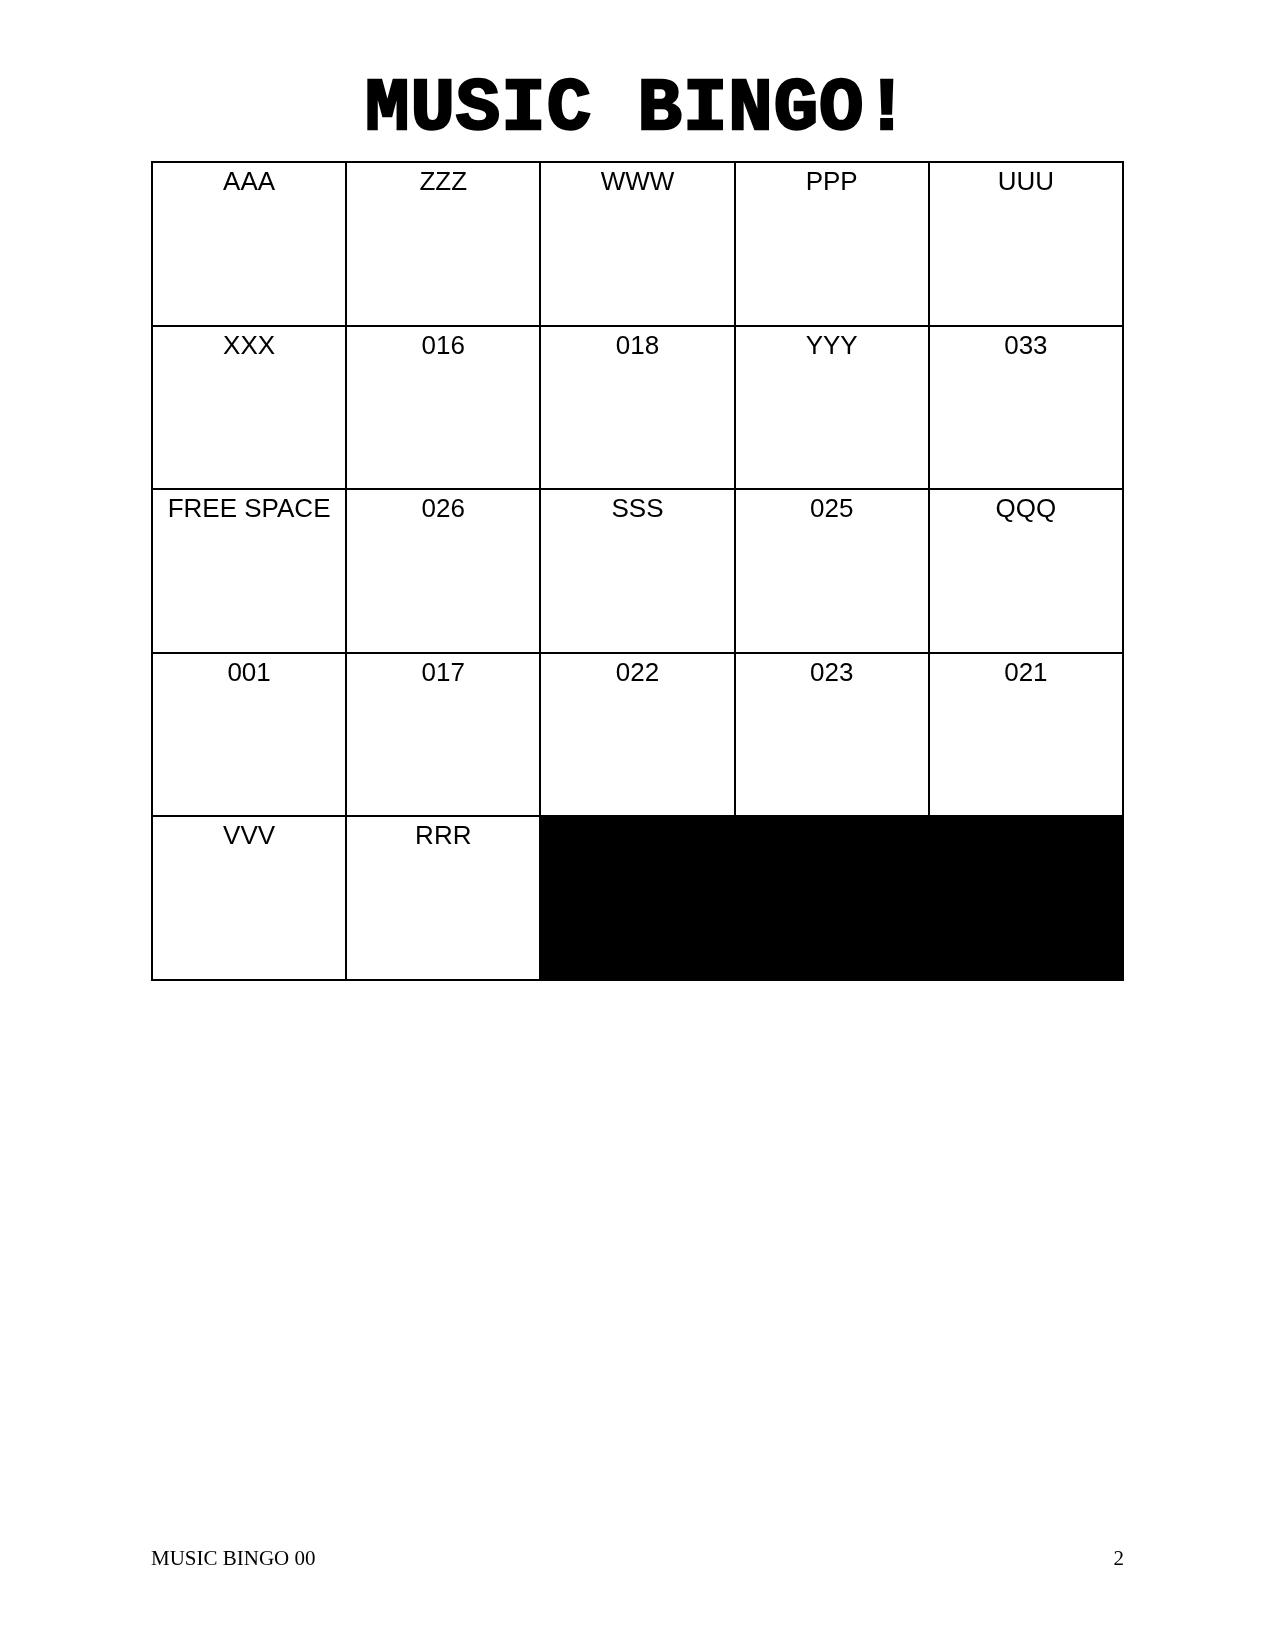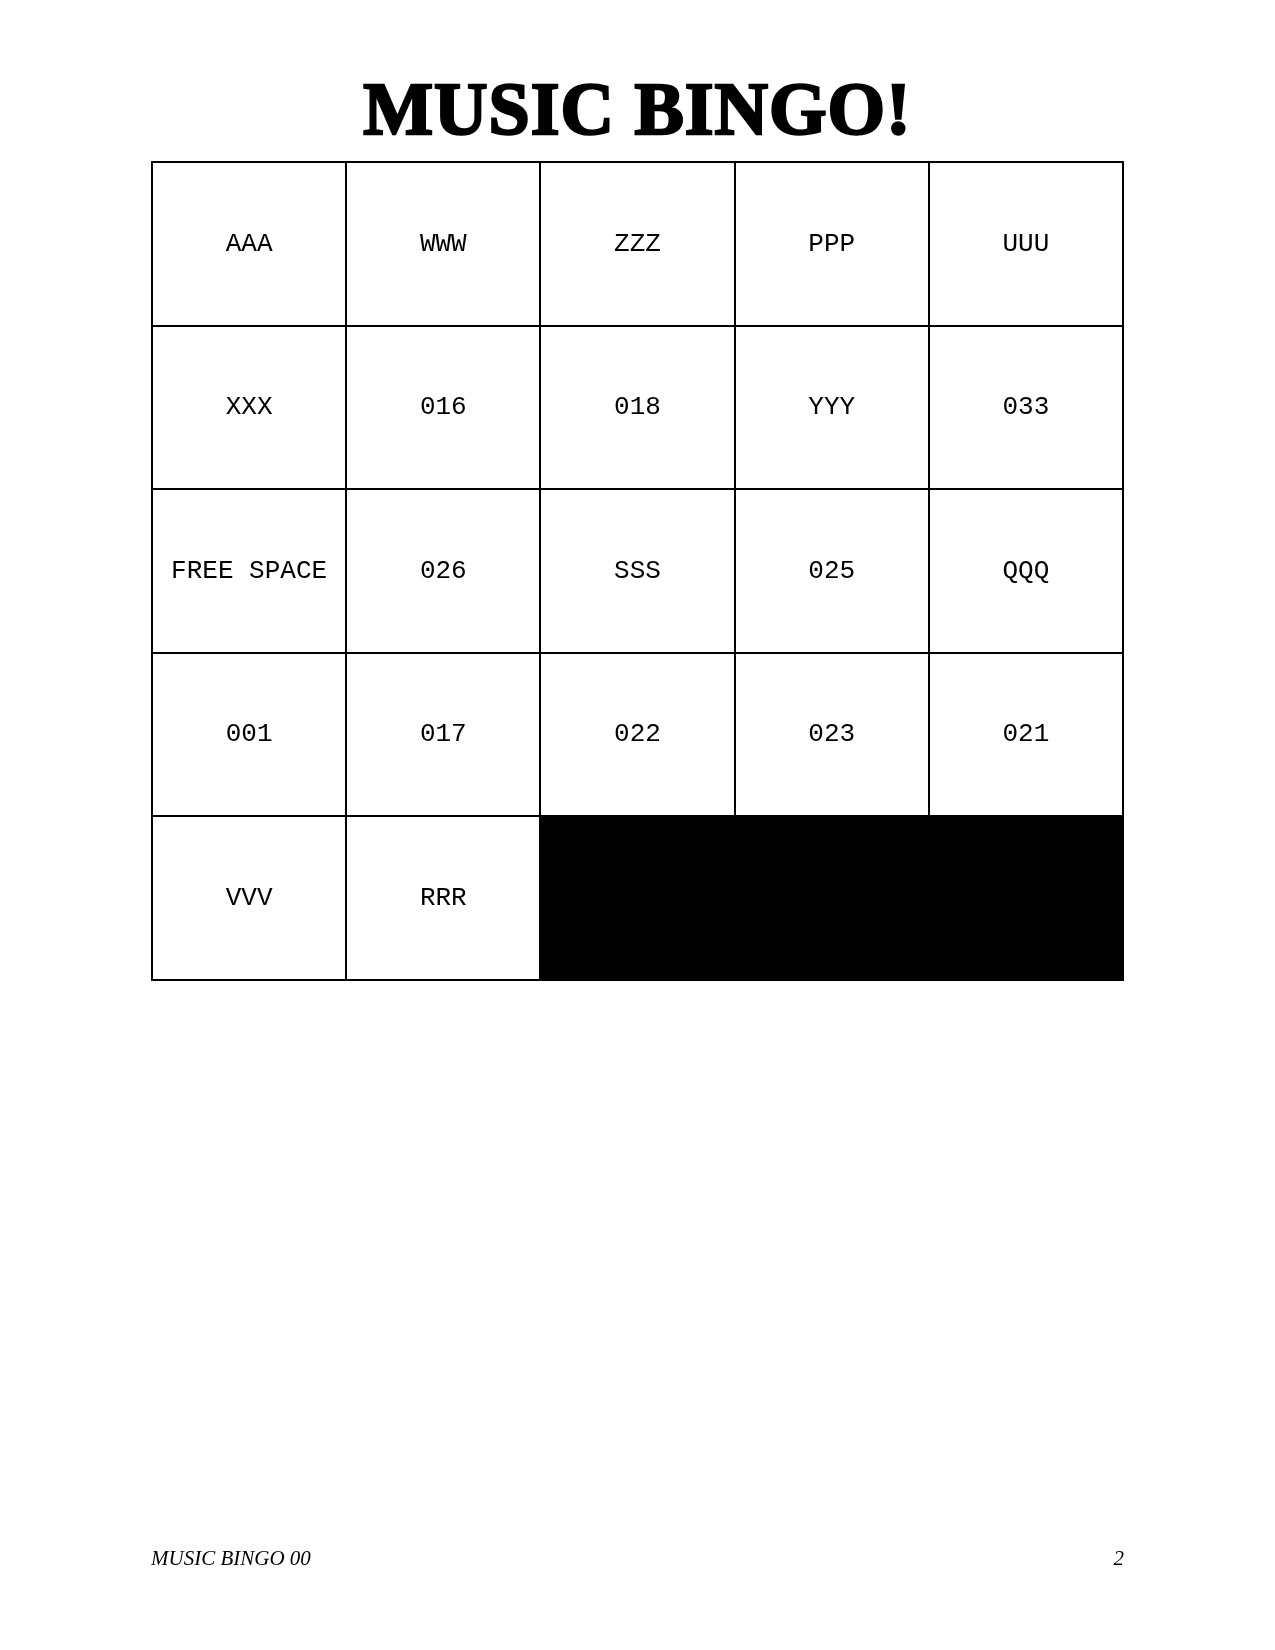--- a/index.html
+++ b/index.html
@@ -16,21 +16,21 @@
     font-family: "Liberation Sans", sans-serif;
     color: #000000;
   }
   .title {
     position: absolute;
     top: 72px;
     left: 0;
     width: 100%;
     margin: 0;
     text-align: center;
-    font-family: Liberation Serif, serif;
+    font-family: Liberation Mono, monospace;
     font-weight: 900;
     font-size: 74px;
     line-height: 1;
     letter-spacing: 1px;
     color: #000000;
     -webkit-text-stroke: 2.5px #000000;
   }
   .grid {
     position: absolute;
     left: 151px;
@@ -41,63 +41,61 @@
     display: grid;
     grid-template-columns: repeat(5, 1fr);
     grid-template-rows: repeat(5, 1fr);
     gap: 2px;
     background: #000000;
     border: 2px solid #000000;
   }
   .cell {
     background: #ffffff;
     display: flex;
-    align-items: center;
+    align-items: flex-start;
     justify-content: center;
     text-align: center;
     padding: 4px;
     overflow: hidden;
-    font-family: Liberation Mono, monospace;
   }
   .cell span {
     font-size: 26px;
     line-height: 1.1;
     color: #000000;
     white-space: nowrap;
   }
   .footer {
     position: absolute;
     left: 151px;
     right: 151px;
     top: 1546px;
     display: flex;
     justify-content: space-between;
     align-items: baseline;
     font-family: "Liberation Serif", serif;
     font-size: 21px;
     color: #000000;
-    font-style: italic;
   }
 </style>
 </head>
 <body>
 
 <div class="page">
 
   <h1 class="title">MUSIC BINGO!</h1>
 
   <div class="grid">
     <div class="cell">
         <span>AAA</span>
       </div>
     <div class="cell">
-        <span>WWW</span>
+        <span>ZZZ</span>
       </div>
     <div class="cell">
-        <span>ZZZ</span>
+        <span>WWW</span>
       </div>
     <div class="cell">
         <span>PPP</span>
       </div>
     <div class="cell">
         <span>UUU</span>
       </div>
 
     <div class="cell">
         <span>XXX</span>

